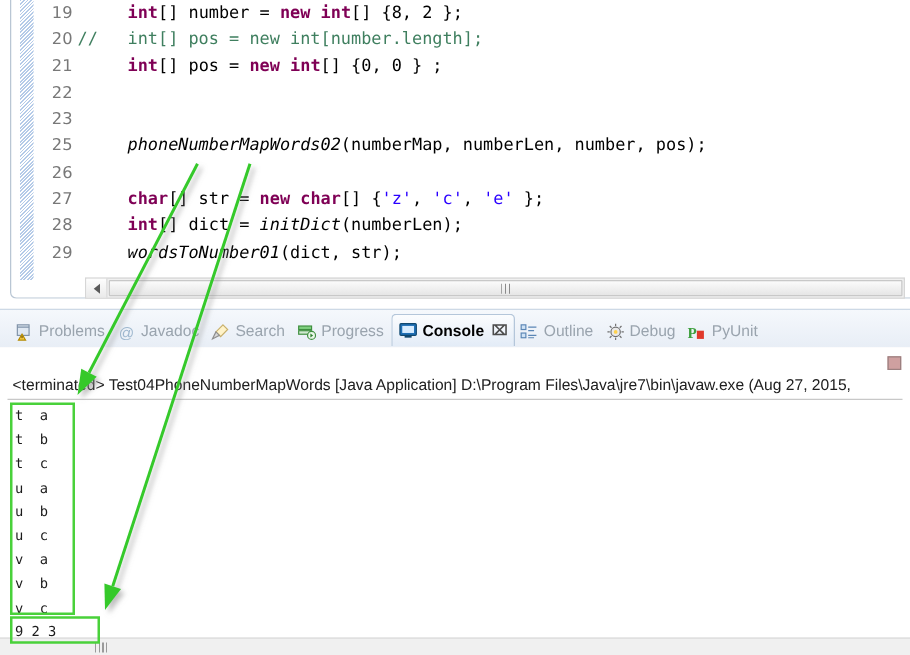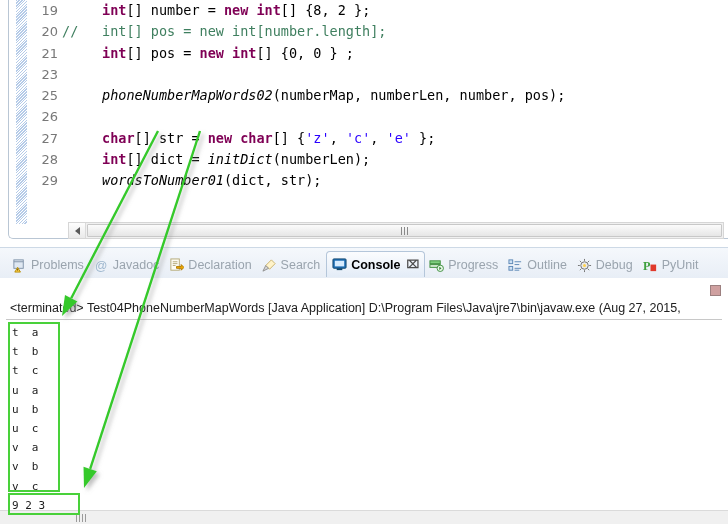--- a/index.html
+++ b/index.html
@@ -229,20 +229,21 @@
 
   <div id="editor-panel">
     <div id="editor-outer-frame"></div>
 
     <div id="annotation-ruler"></div>
 
     <div id="editor-scroll">
         <div class="code-line"><span class="ln">19</span><span class="cm" style="display: inline-block; width: 40px;"></span><span class="kw">int</span><span class="plain">[] number = </span><span class="kw">new</span><span class="plain"> </span><span class="kw">int</span><span class="plain">[] {8, 2 };</span></div>
         <div class="code-line"><span class="ln">20</span><span class="cm" style="display: inline-block; width: 40px;">//</span><span class="cm">int[] pos = new int[number.length];</span></div>
         <div class="code-line"><span class="ln">21</span><span class="cm" style="display: inline-block; width: 40px;"></span><span class="kw">int</span><span class="plain">[] pos = </span><span class="kw">new</span><span class="plain"> </span><span class="kw">int</span><span class="plain">[] {0, 0 } ;</span></div>
+        <div class="code-line"><span class="ln">22</span><span class="cm" style="display: inline-block; width: 40px;"></span></div>
         <div class="code-line"><span class="ln">23</span><span class="cm" style="display: inline-block; width: 40px;"></span></div>
         <div class="code-line"><span class="ln">25</span><span class="cm" style="display: inline-block; width: 40px;"></span><span class="mth">phoneNumberMapWords02</span><span class="plain">(numberMap, numberLen, number, pos);</span></div>
         <div class="code-line"><span class="ln">26</span><span class="cm" style="display: inline-block; width: 40px;"></span></div>
         <div class="code-line"><span class="ln">27</span><span class="cm" style="display: inline-block; width: 40px;"></span><span class="kw">char</span><span class="plain">[] str = </span><span class="kw">new</span><span class="plain"> </span><span class="kw">char</span><span class="plain">[] {</span><span class="str">'z'</span><span class="plain">, </span><span class="str">'c'</span><span class="plain">, </span><span class="str">'e'</span><span class="plain"> };</span></div>
         <div class="code-line"><span class="ln">28</span><span class="cm" style="display: inline-block; width: 40px;"></span><span class="kw">int</span><span class="plain">[] dict = </span><span class="mth">initDict</span><span class="plain">(numberLen);</span></div>
         <div class="code-line"><span class="ln">29</span><span class="cm" style="display: inline-block; width: 40px;"></span><span class="mth">wordsToNumber01</span><span class="plain">(dict, str);</span></div>
       </div>
 
     <div id="h-scroll">
       <div id="h-scroll-left-btn">
@@ -266,50 +267,42 @@
         <span>Problems</span>
       </div>
       <div class="tab">
         <span class="ticon"><svg viewBox="0 0 16 16" width="15" height="15">
             <text x="1" y="13" font-size="13" fill="#9fb8cf" font-family="&quot;Liberation Sans&quot;,sans-serif">@</text>
           </svg></span>
         <span>Javadoc</span>
       </div>
       <div class="tab">
         <span class="ticon"><svg viewBox="0 0 16 16" width="15" height="15">
-            <rect x="2" y="1" width="9" height="12" fill="#fdfcf4" stroke="#b4a977"></rect>
-            <path d="M4 4h5M4 6h5M4 8h3" stroke="#b4a977"></path>
-            <path d="M8 9l5 0 0-2 3 3-3 3 0-2-5 0z" fill="#f0a800" stroke="#b07b00"></path>
-          </svg></span>
-        <span>Declaration</span>
-      </div>
-      <div class="tab">
-        <span class="ticon"><svg viewBox="0 0 16 16" width="15" height="15">
             <path d="M10 2l4 4-6 6-4-4z" fill="#fff3c9" stroke="#c9b06a"></path>
             <path d="M4 8l-3 6 6-3z" fill="#d8d8d8" stroke="#8f8f8f"></path>
           </svg></span>
         <span>Search</span>
-      </div>
-      <div class="tab active">
-        <span class="ticon"><svg viewBox="0 0 16 16" width="15" height="15">
-            <rect x="1" y="2" width="14" height="10" rx="1" fill="#1f6fb5" stroke="#11486f"></rect>
-            <rect x="3" y="4" width="10" height="6" fill="#d7ecff"></rect>
-            <rect x="5" y="12" width="6" height="2" fill="#11486f"></rect>
-          </svg></span>
-        <span>Console</span>
-        <span class="closex">⌧</span>
       </div>
       <div class="tab">
         <span class="ticon"><svg viewBox="0 0 16 16" width="15" height="15">
             <rect x="1" y="3" width="11" height="3" fill="#7fd07f" stroke="#3f8f3f"></rect>
             <rect x="1" y="7" width="11" height="3" fill="#cfe9cf" stroke="#3f8f3f"></rect>
             <circle cx="12" cy="11" r="3.4" fill="#e8f7e8" stroke="#3f8f3f"></circle>
             <path d="M11 9.3l2.3 1.7L11 12.7z" fill="#2f7f2f"></path>
           </svg></span>
         <span>Progress</span>
+      </div>
+      <div class="tab active">
+        <span class="ticon"><svg viewBox="0 0 16 16" width="15" height="15">
+            <rect x="1" y="2" width="14" height="10" rx="1" fill="#1f6fb5" stroke="#11486f"></rect>
+            <rect x="3" y="4" width="10" height="6" fill="#d7ecff"></rect>
+            <rect x="5" y="12" width="6" height="2" fill="#11486f"></rect>
+          </svg></span>
+        <span>Console</span>
+        <span class="closex">⌧</span>
       </div>
       <div class="tab">
         <span class="ticon"><svg viewBox="0 0 16 16" width="15" height="15">
             <rect x="1" y="2" width="4" height="4" fill="#cfe2f5" stroke="#5b86b5"></rect>
             <rect x="1" y="9" width="4" height="4" fill="#cfe2f5" stroke="#5b86b5"></rect>
             <path d="M7 4h7M7 7h5M7 11h7M7 13h5" stroke="#5b86b5"></path>
           </svg></span>
         <span>Outline</span>
       </div>
       <div class="tab">

